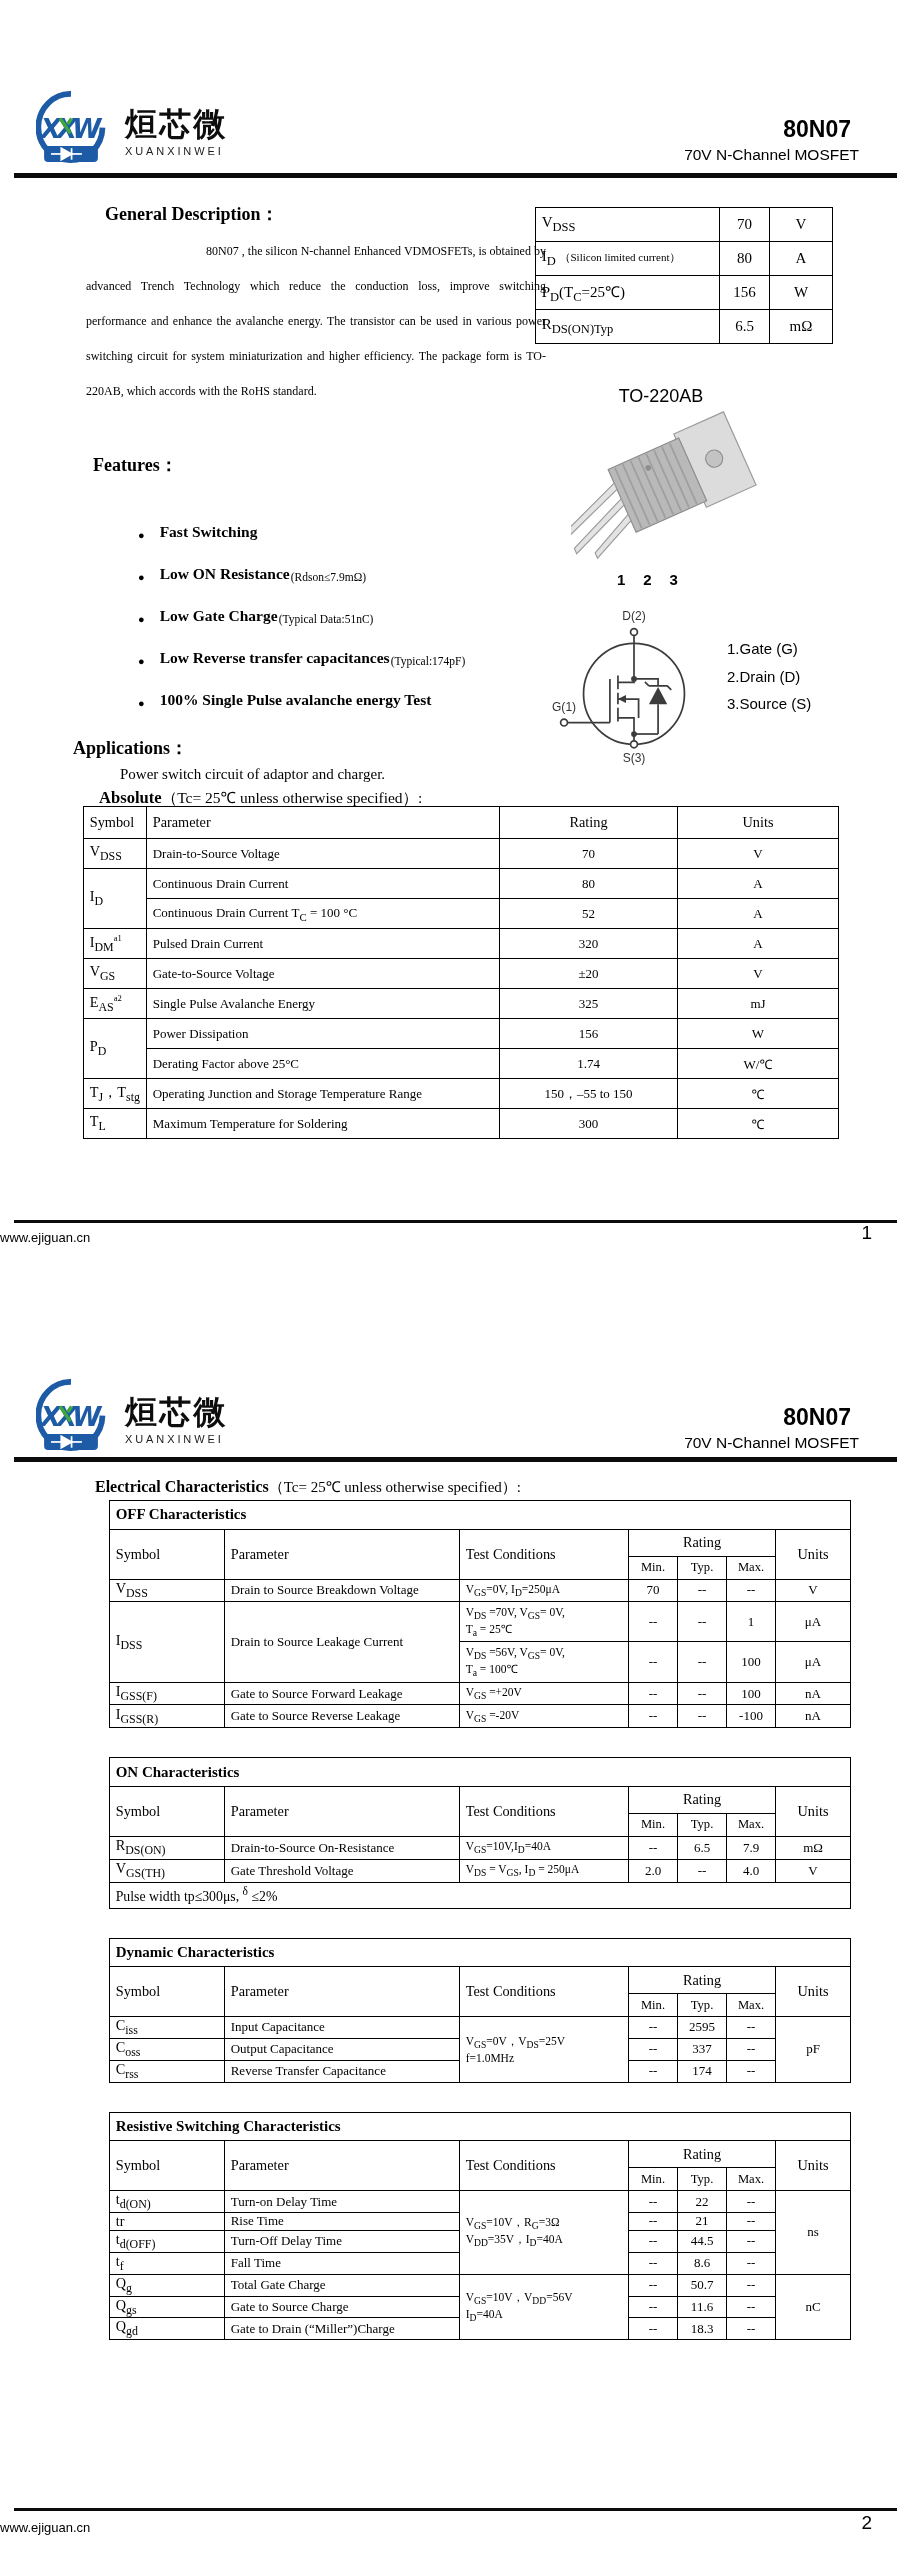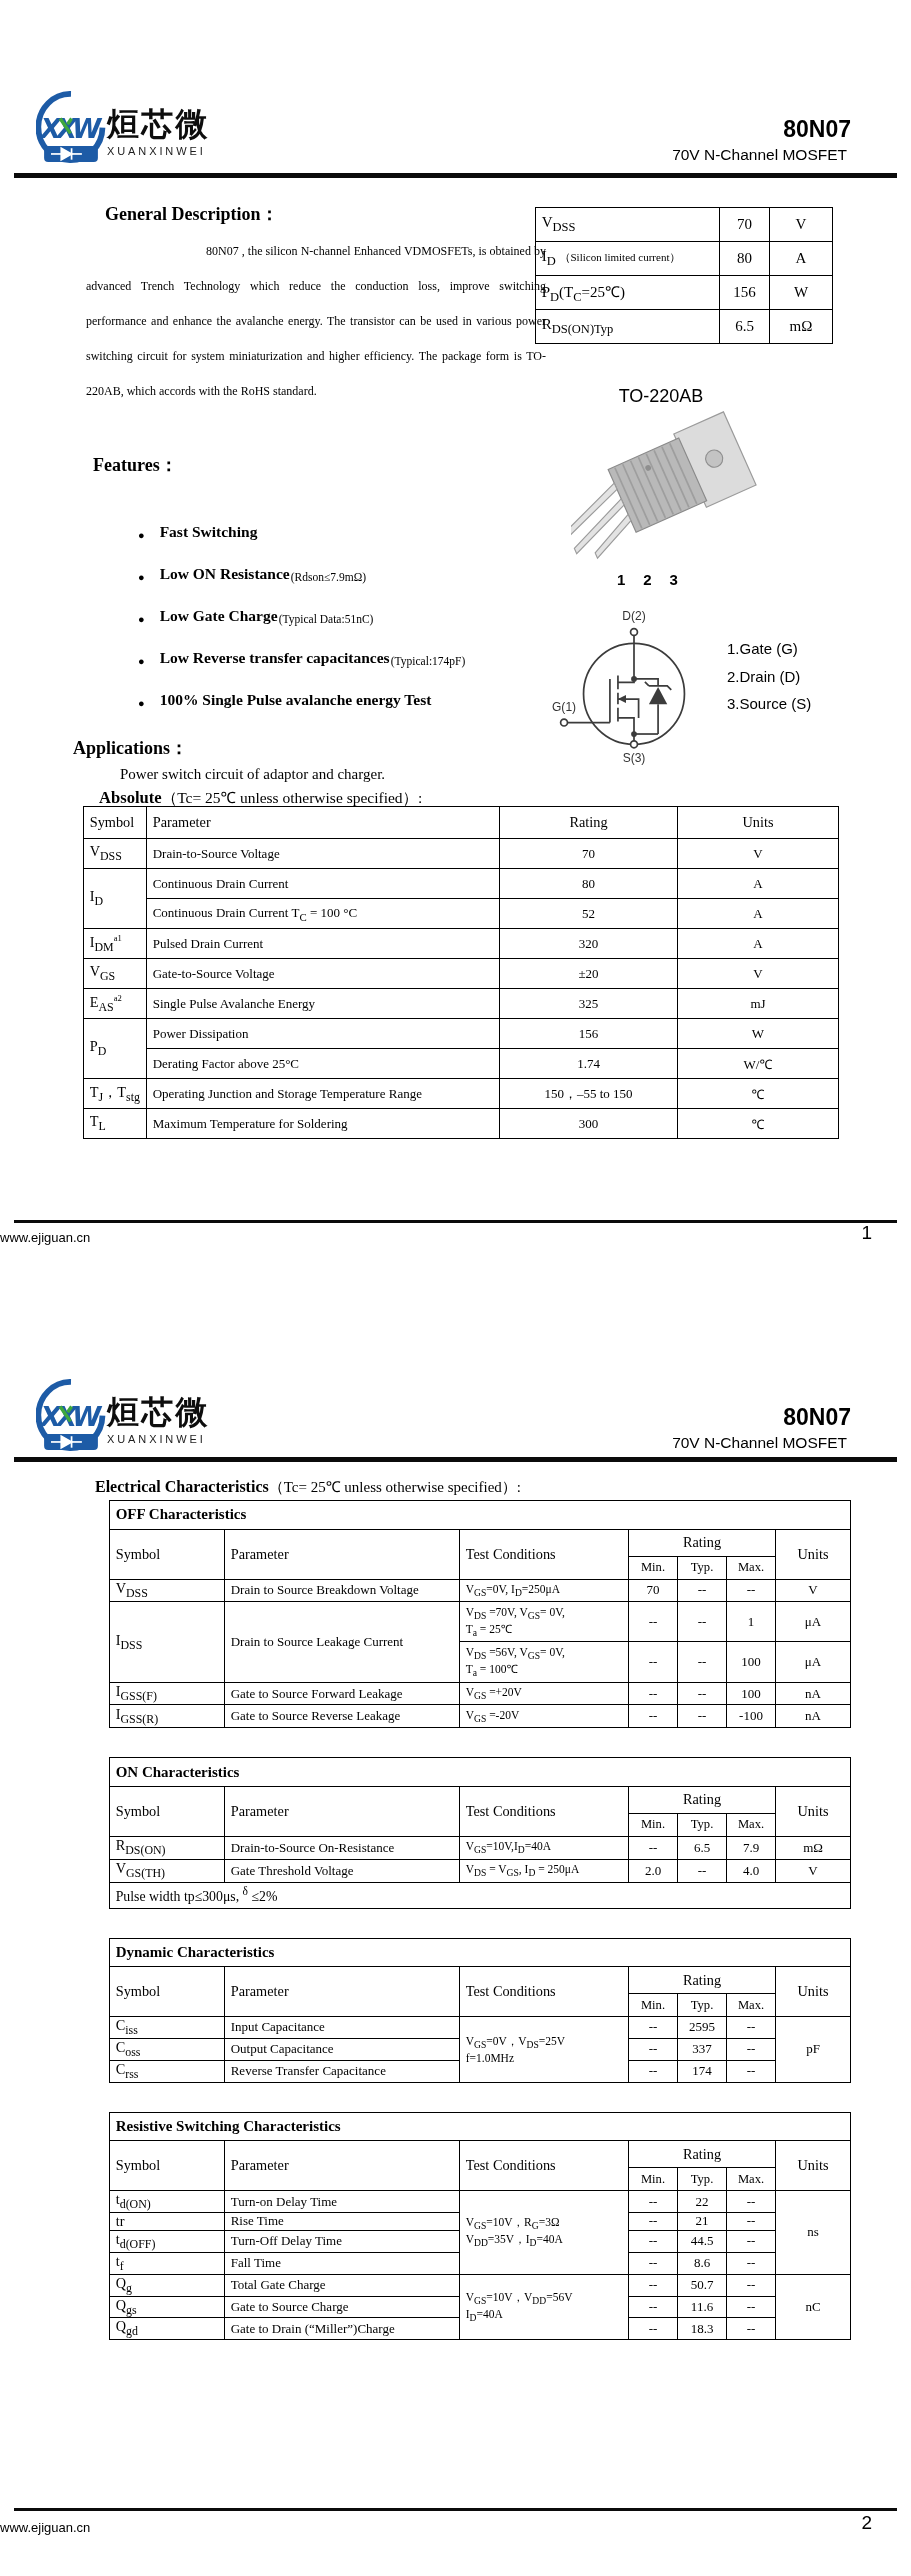--- a/index.html
+++ b/index.html
@@ -3,26 +3,26 @@
 <meta charset="utf-8">
 <style>
   html,body{margin:0;padding:0}
   body{width:911px;height:2576px;position:relative;background:#fff;
        font-family:"Liberation Serif",serif;color:#000;overflow:hidden}
   .ap{position:absolute}
   .rule{position:absolute;left:14.3px;right:14.3px;height:4.6px;background:#0b0b0b}
 
   
   .logo{position:absolute;display:flex;align-items:flex-start}
-  .logo-text{margin-left:1px}
+  .logo-text{margin-left:19px}
   .logo-cn{font-size:32px;font-weight:bold;letter-spacing:2.3px;font-family:sans-serif;line-height:1.0;margin-top:17px;color:#0d0d0d}
   .logo-en{font-size:11px;letter-spacing:2.9px;color:#1c1c1c;font-family:"Liberation Sans",sans-serif;margin-top:5.2px}
   .part{position:absolute;right:60px;font-size:23px;font-weight:bold;
         font-family:"Liberation Sans",sans-serif;}
-  .subtitle{position:absolute;right:64px;font-size:15.5px;font-family:"Liberation Sans",sans-serif;text-align:center}
+  .subtitle{position:absolute;right:52px;font-size:15.5px;font-family:"Liberation Sans",sans-serif;text-align:center}
 
   
   .h1t{font-size:18px;font-weight:bold}
   .gd-body{width:460px;font-size:12px;line-height:35px;text-align:justify;text-indent:120px}
   .feat{list-style:none;margin:0;padding:0}
   .feat li{height:42px;display:flex;align-items:flex-end}
   .feat li::before{content:"●";font-size:11px;margin-right:15px}
   .feat .main{font-size:15.5px;font-weight:bold}
   .feat .note{font-size:11.5px;font-weight:normal;margin-left:1.1px}
   .cnote{font-size:11px}

